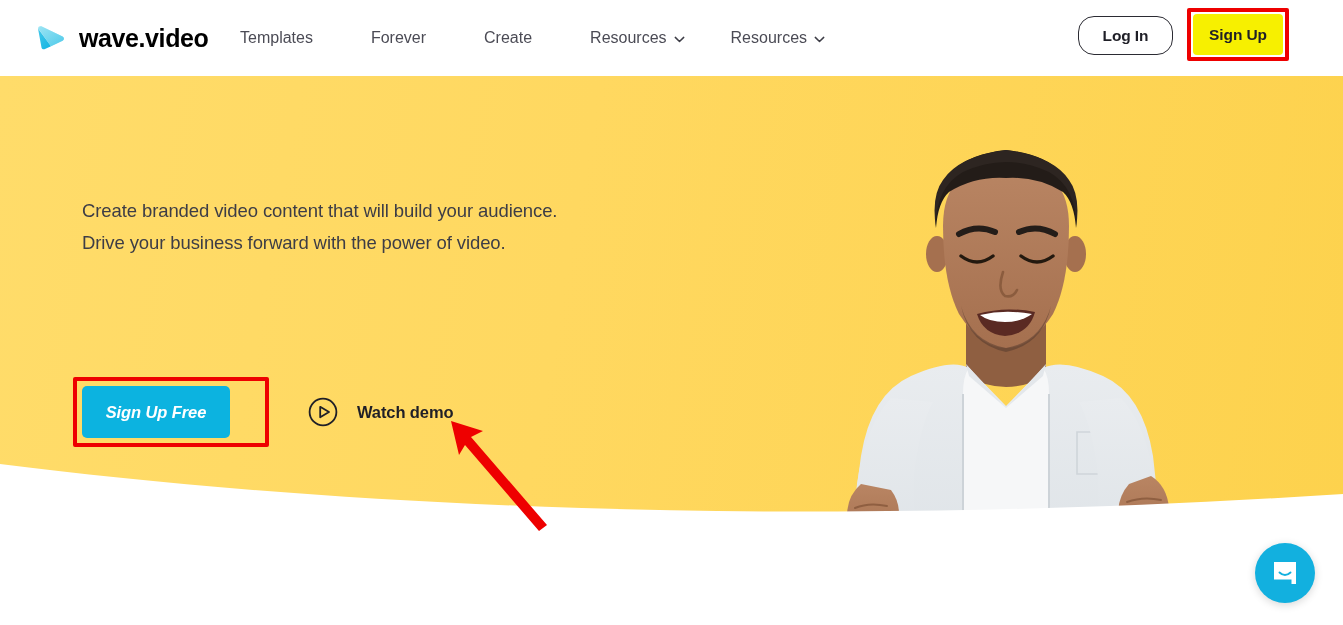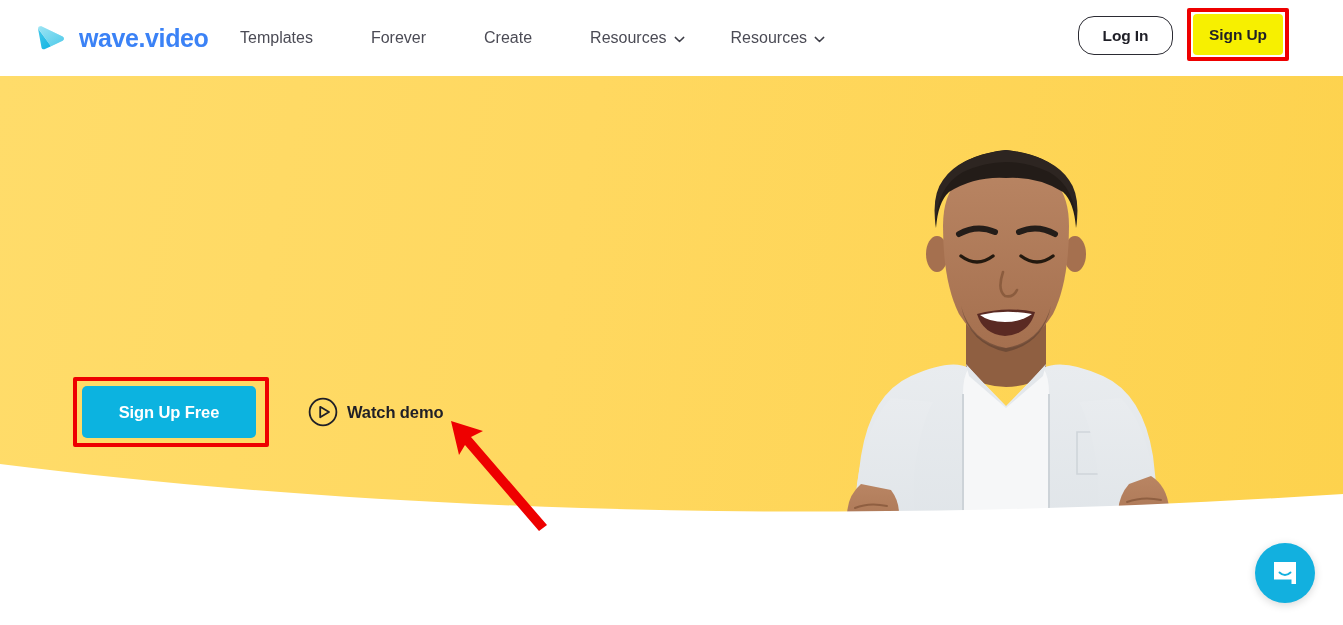--- a/index.html
+++ b/index.html
@@ -34,21 +34,21 @@
     left: 34px; top: 18px;
     display: flex;
     align-items: center;
     gap: 11px;
     height: 40px;
   }
   .logo-mark { width: 34px; height: 34px; display:block; }
   .logo-text {
     font-size: 25px;
     font-weight: 700;
-    color: #3b82f6;
+    color: #000000;
     letter-spacing: -0.4px;
     line-height: 1;
     white-space: nowrap;
   }
 
   .nav {
     position: absolute;
     left: 240px; top: 0;
     height: 76px;
     display: flex;
@@ -180,43 +180,44 @@
     position: absolute;
     left: 82px; top: 310px;
     display: flex;
     align-items: center;
     z-index: 14;
   }
   .cta-primary-slot { position: relative; width: 178px; height: 52px; }
   .btn-free {
     position: absolute;
     left: 0; top: 0;
-    width: 174px; height: 52px;
+    width: 148px; height: 52px;
     background: #0cb3e0;
     border: none;
     border-radius: 5px;
     color: #ffffff;
     font-size: 16.5px;
     font-weight: 700;
     font-family: "Liberation Sans", sans-serif;
     cursor: pointer;
     letter-spacing: -0.1px;
+    font-style: italic;
   }
   .free-hl {
     position: absolute;
     left: -9px; top: -9px;
     width: 196px; height: 70px;
     border: 4px solid #ee0000;
     border-radius: 2px;
     pointer-events: none;
   }
   .watch {
     display: flex;
     align-items: center;
-    gap: 9px;
+    gap: 19px;
     margin-left: 48px;
     cursor: pointer;
   }
   .play-icon { width: 30px; height: 30px; display: block; flex: none; }
   .watch-label {
     font-size: 16.5px;
     font-weight: 700;
     color: #1f1f27;
     white-space: nowrap;
     letter-spacing: -0.1px;
@@ -386,20 +387,22 @@
 
           <path d="M186 238 Q214 230 244 236 Q238 258 214 260 Q192 258 186 238 Z" fill="#5a2a23"></path>
           <path d="M189 239 Q214 233 241 238 Q230 246 214 246 Q198 246 189 239 Z" fill="#ffffff"></path>
 
           <path d="M170 230 Q180 266 215 272 Q250 266 260 230 Q252 268 215 276 Q178 268 170 230 Z" fill="#4a342a" opacity="0.45"></path>
         </g>
       </svg>
     </div>
 
     <div class="hero-copy">
+      <p class="subcopy">Create branded video content that will build your audience.
+Drive your business forward with the power of video.</p>
     </div>
 
     <div class="cta-row">
       <div class="cta-primary-slot">
         <button class="btn-free">Sign Up Free</button>
         <div class="free-hl"></div>
       </div>
       <div class="watch">
         <span class="play-icon">
           <svg viewBox="0 0 30 30" width="30" height="30" xmlns="http://www.w3.org/2000/svg">

